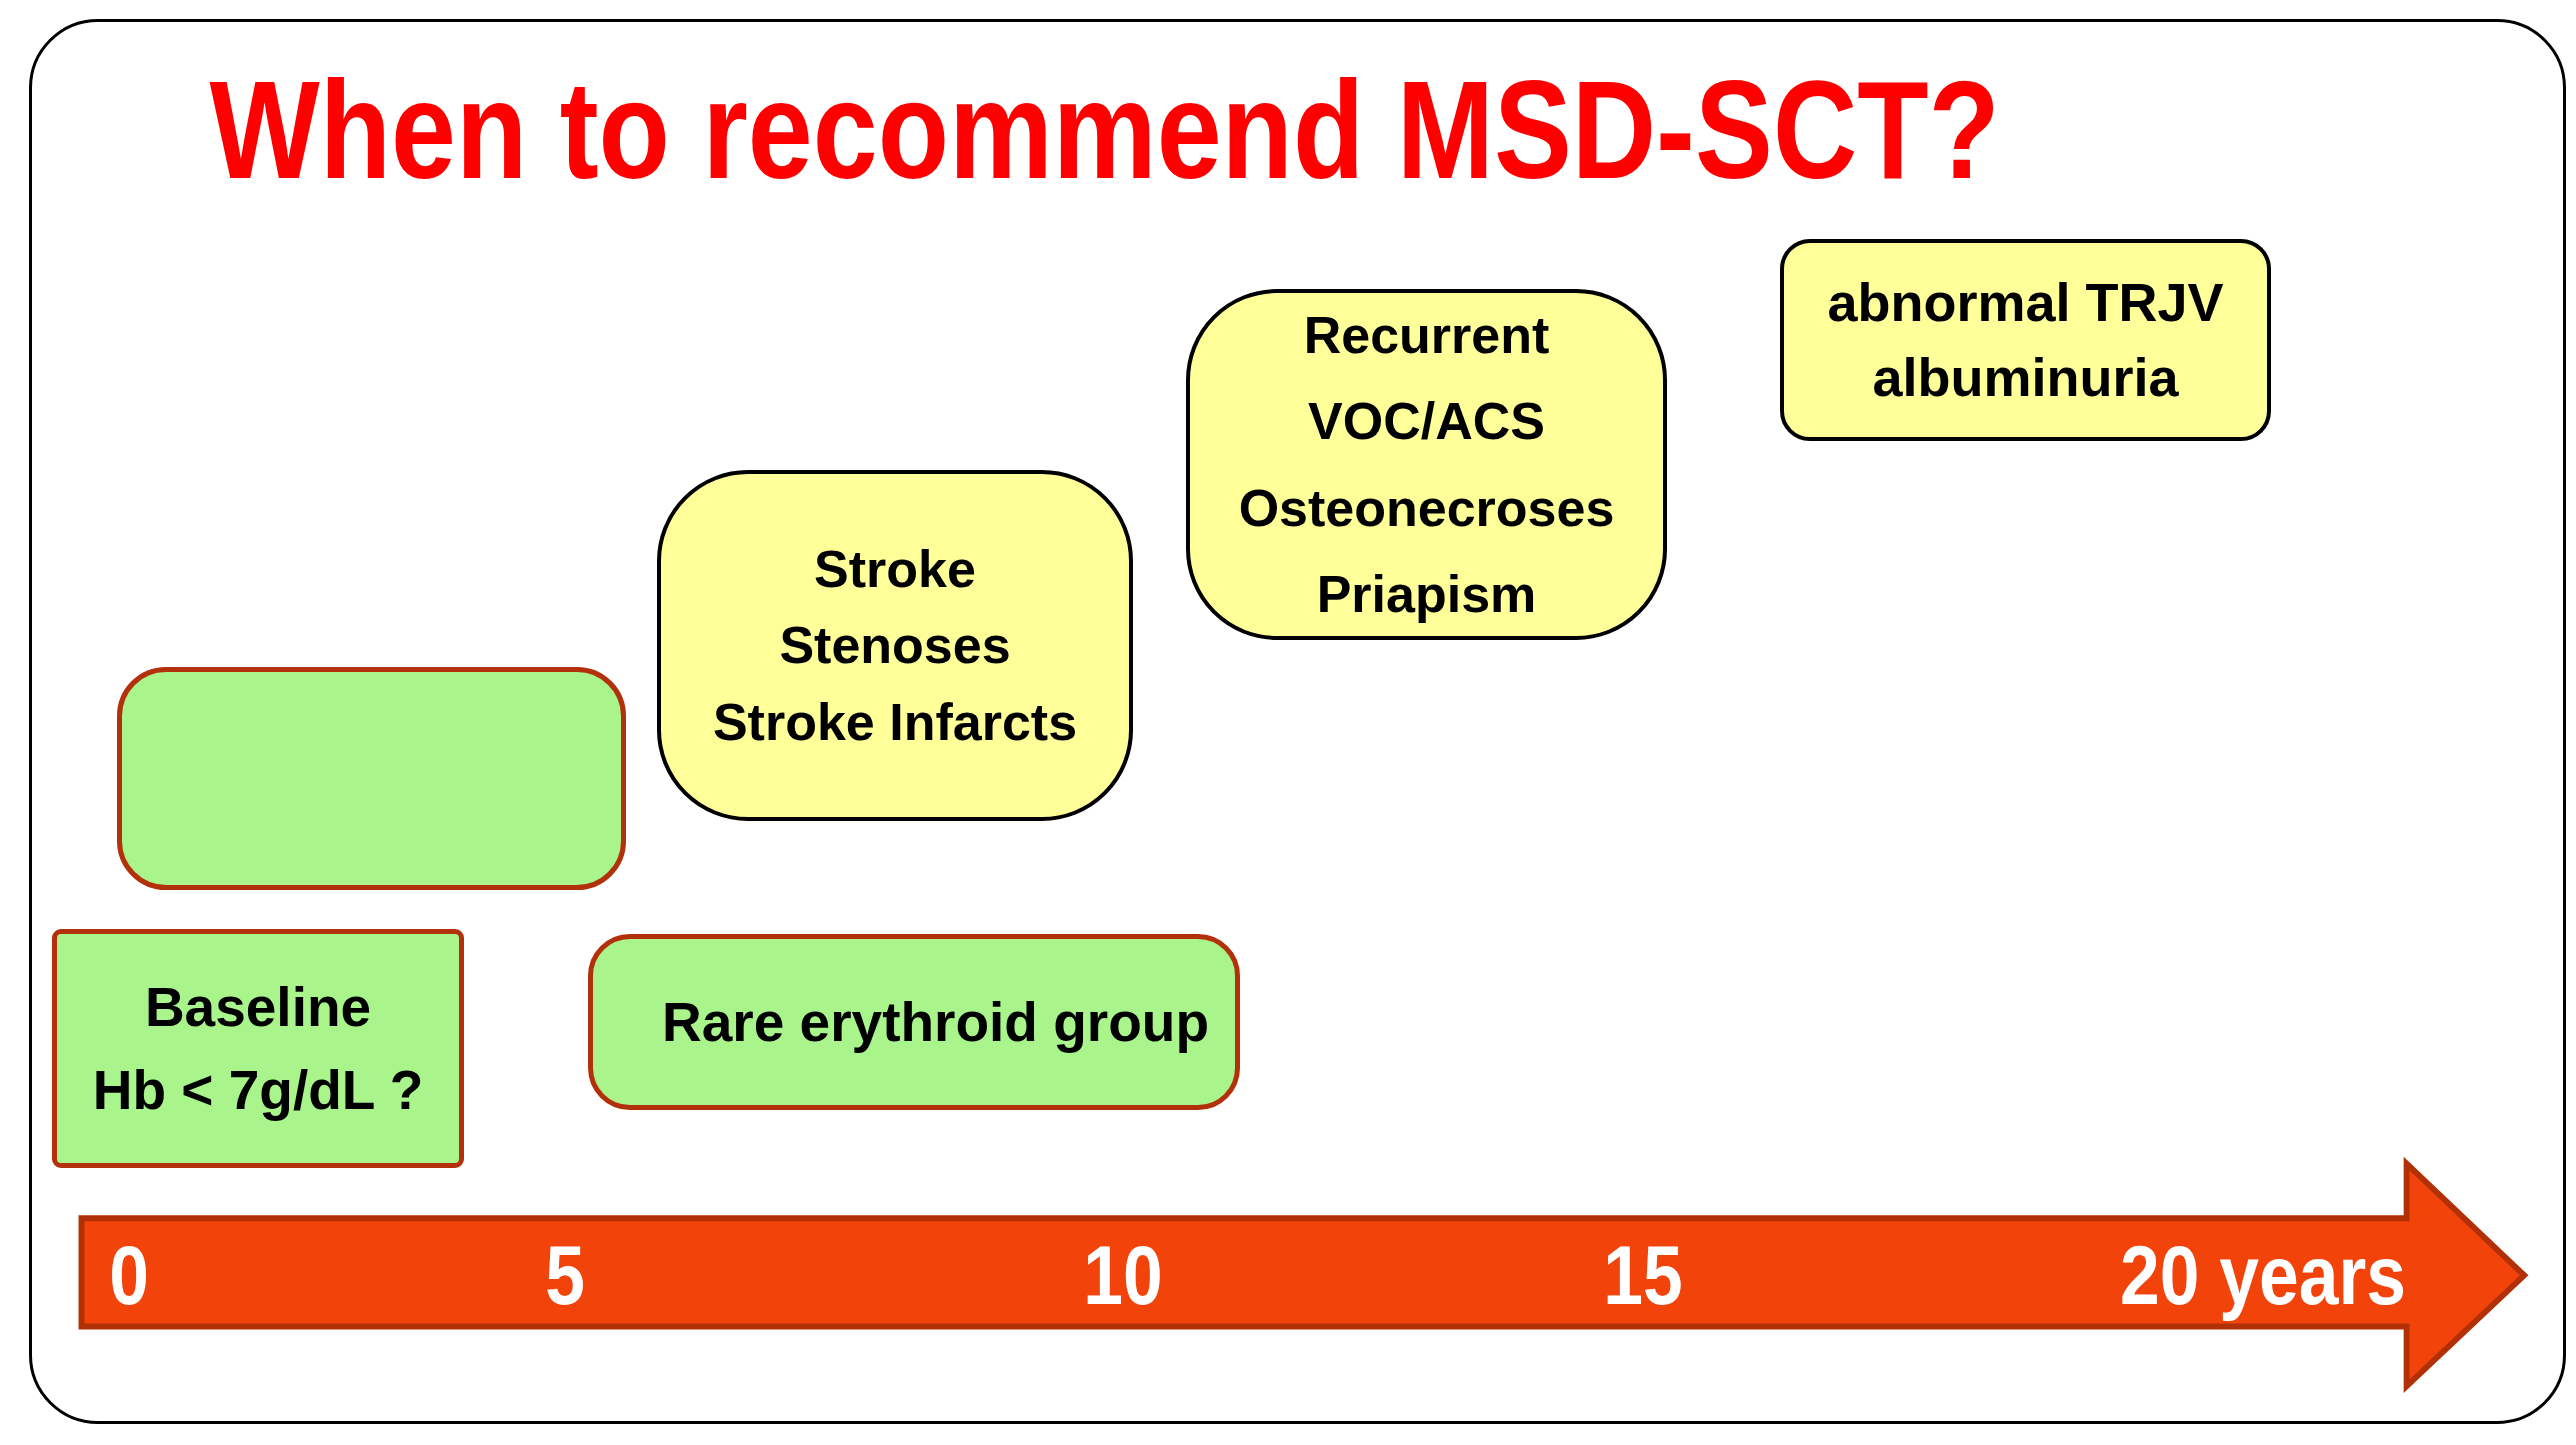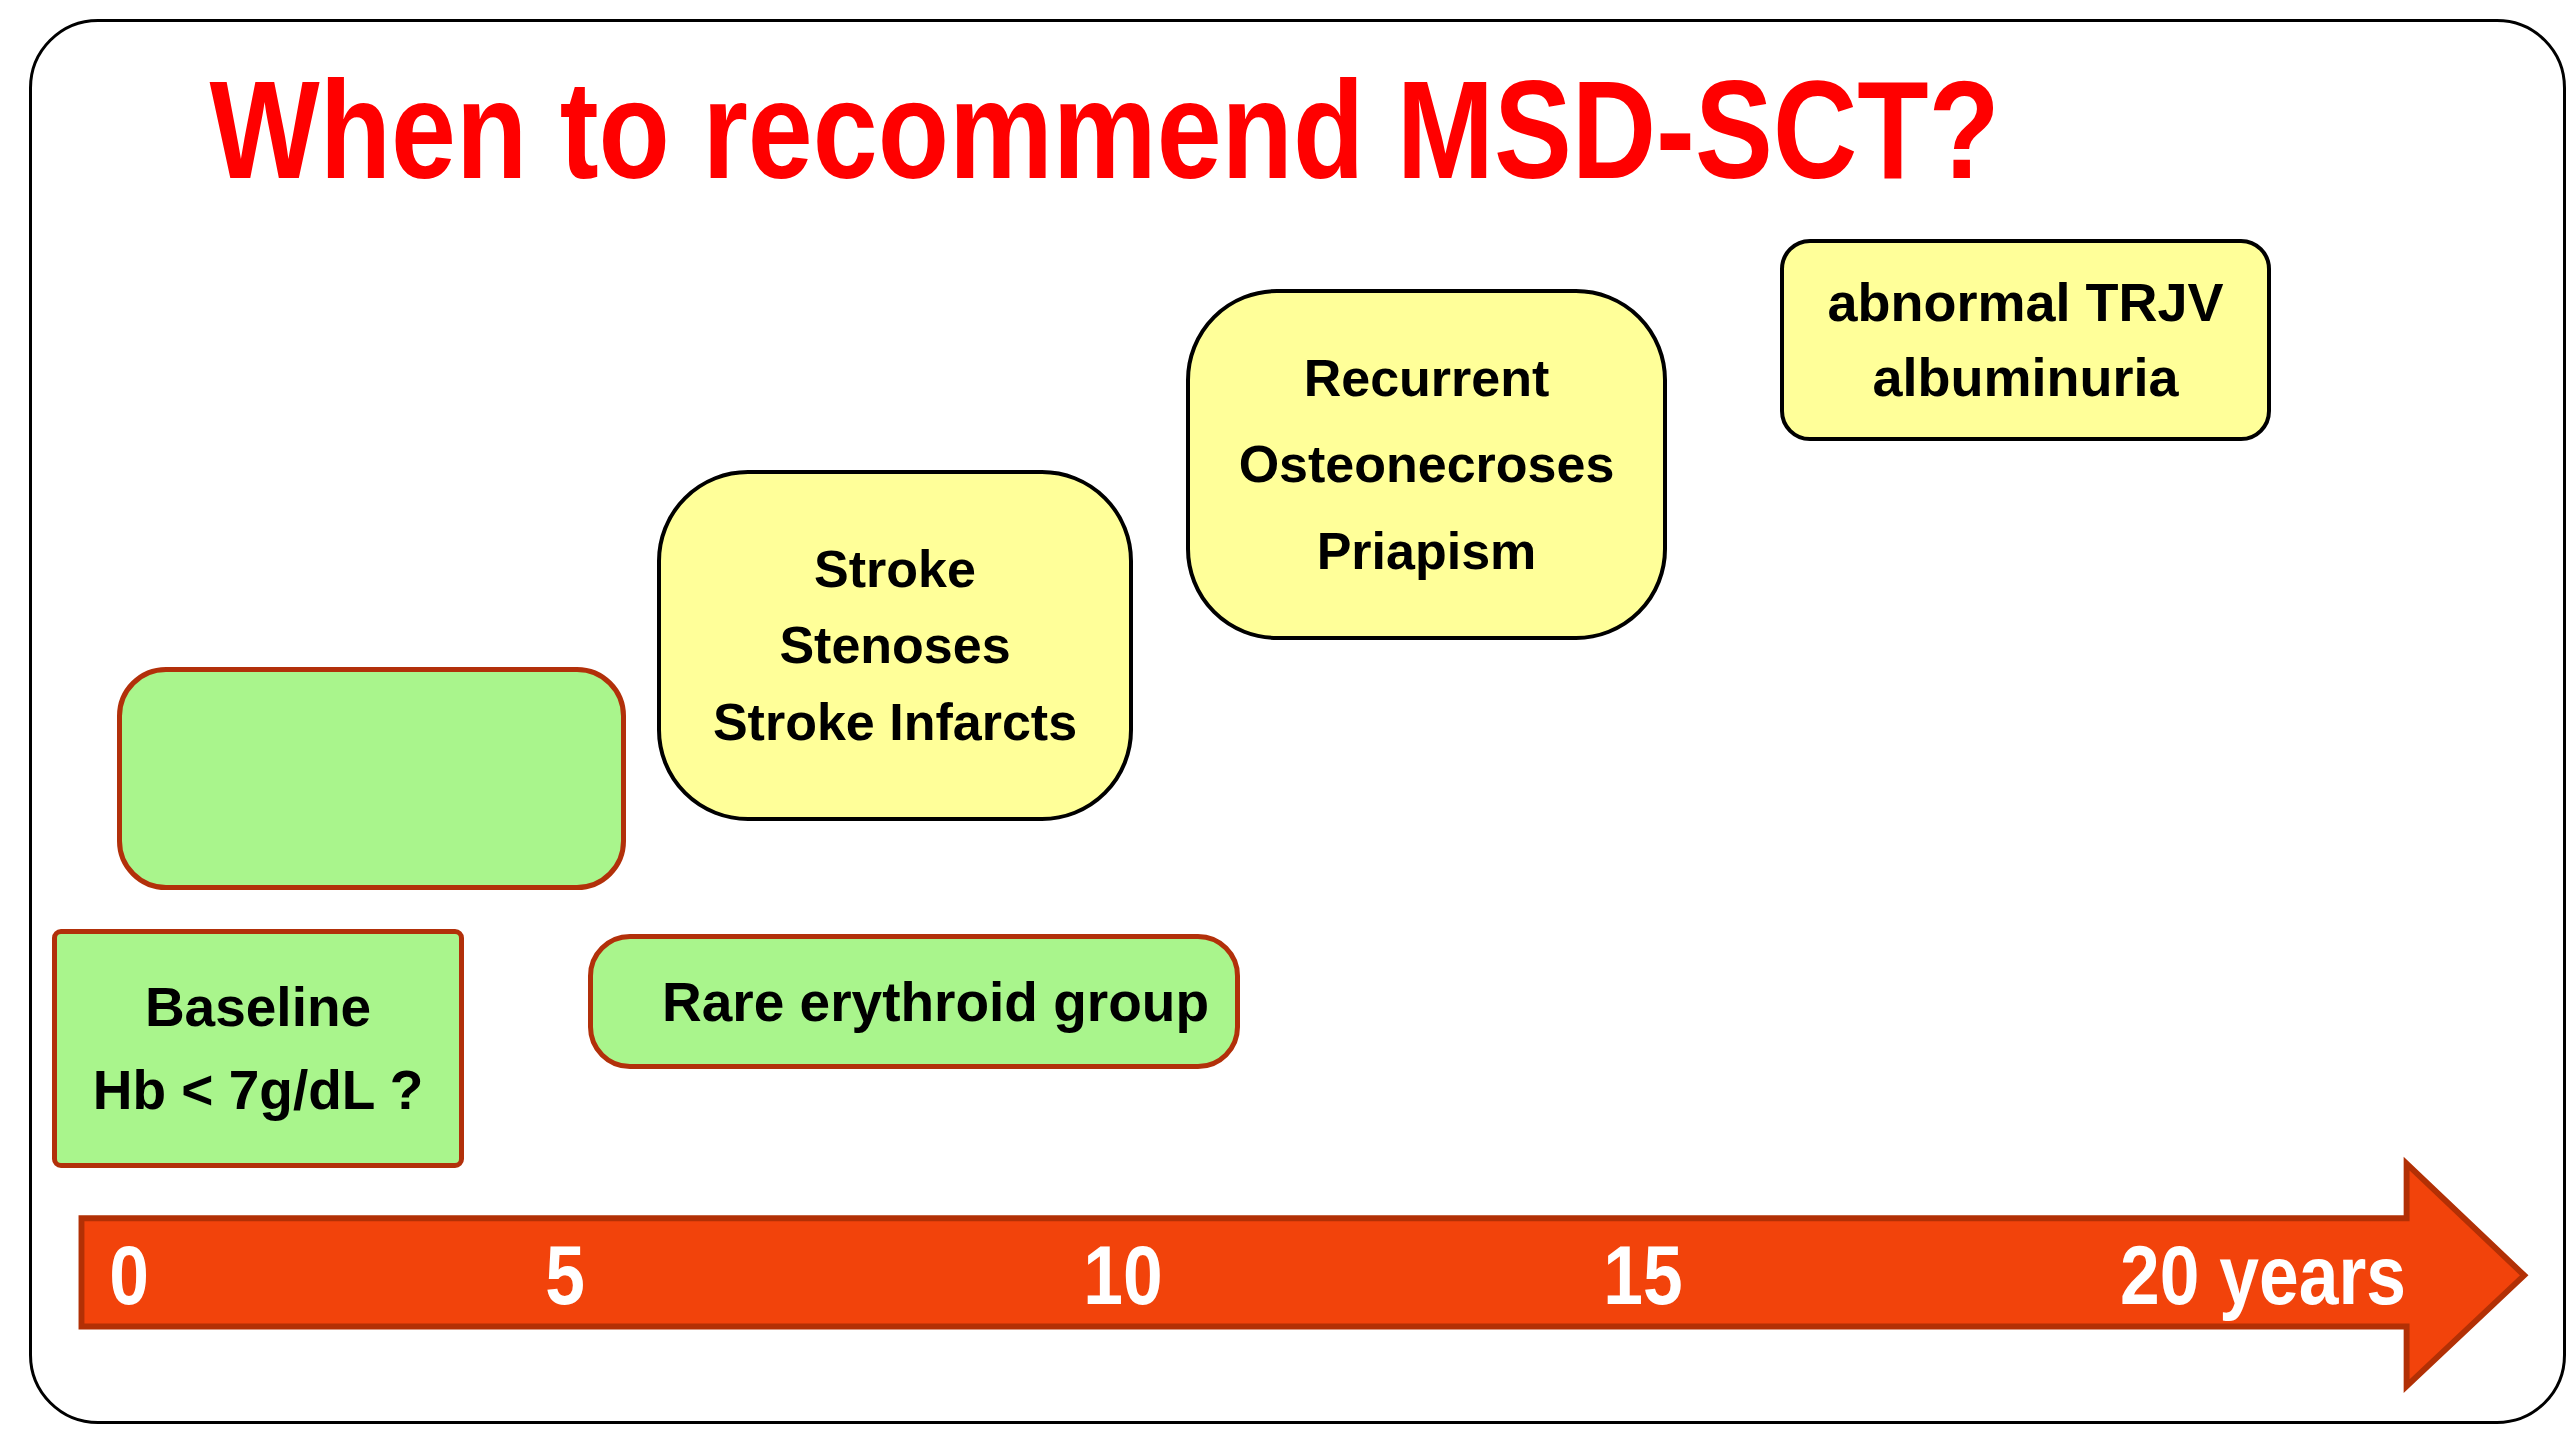--- a/index.html
+++ b/index.html
@@ -35,21 +35,21 @@
   }
   .box.green{
     background:var(--green-fill,#a9f58c);
     border:5.9px solid var(--green-border,#b2300a);
   }
   #box-trjv     {left:1780px;top:239px;width:491px;height:202px;border-radius:30px;font-size:54px;line-height:1.38;}
   #box-recurrent{left:1186px;top:289px;width:481px;height:351px;border-radius:91px;font-size:52px;line-height:1.47;gap:10px;}
   #box-stroke   {left:657px; top:470px;width:476px;height:351px;border-radius:91px;font-size:52px;line-height:1.47;}
   #box-splenic  {left:117px; top:667px;width:509px;height:223px;border-radius:49px;font-size:55px;line-height:1.45;}
   #box-baseline {left:52px;  top:929px;width:412px;height:239px;border-radius:9px;font-size:55px;line-height:1.5;}
-  #box-rare     {left:588px; top:934px;width:652px;height:135px;border-radius:42px;font-size:55px;padding-left:43px;}
+  #box-rare     {left:588px; top:934px;width:652px;height:176px;border-radius:42px;font-size:55px;padding-left:43px;}
   
   .timeline-arrow{position:absolute;left:67px;top:1151px;width:2470px;height:252px;}
   .timeline-arrow polygon{stroke:var(--arrow-border,#b23005);stroke-width:7;stroke-linejoin:miter;}
   .tick{
     position:absolute;top:1228px;height:94px;line-height:94px;
     transform:translateX(-50%);
     color:var(--tick-text,#fff);font-weight:bold;font-size:84px;white-space:nowrap;
   }
   .tick .squeeze{display:inline-block;transform:scaleX(0.85);transform-origin:center;}
   .tick-0{left:129px;}
@@ -67,20 +67,21 @@
   <span class="squeeze">When to recommend MSD-SCT?</span>
 </div>
 
 <div class="box yellow" id="box-trjv">
   <div class="line">abnormal TRJV</div>
   <div class="line">albuminuria</div>
 </div>
 
 <div class="box yellow" id="box-recurrent">
   <div class="line">Recurrent</div>
+  <div class="line">VOC/ACS</div>
   <div class="line">Osteonecroses</div>
   <div class="line">Priapism</div>
 </div>
 
 <div class="box yellow" id="box-stroke">
   <div class="line">Stroke</div>
   <div class="line">Stenoses</div>
   <div class="line">Stroke Infarcts</div>
 </div>
 

